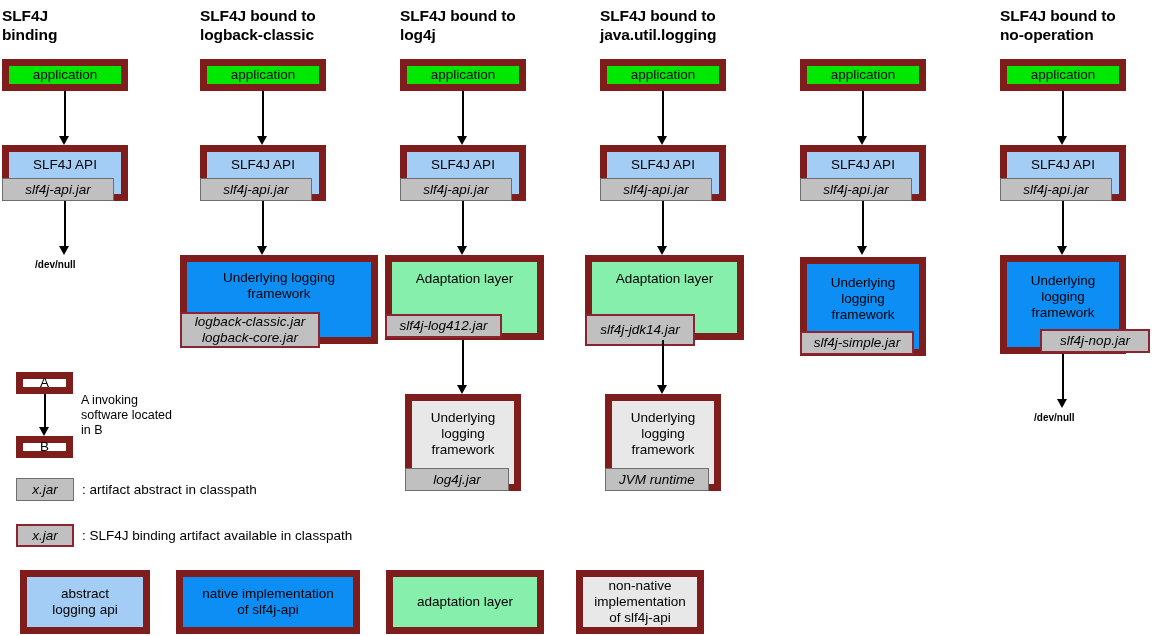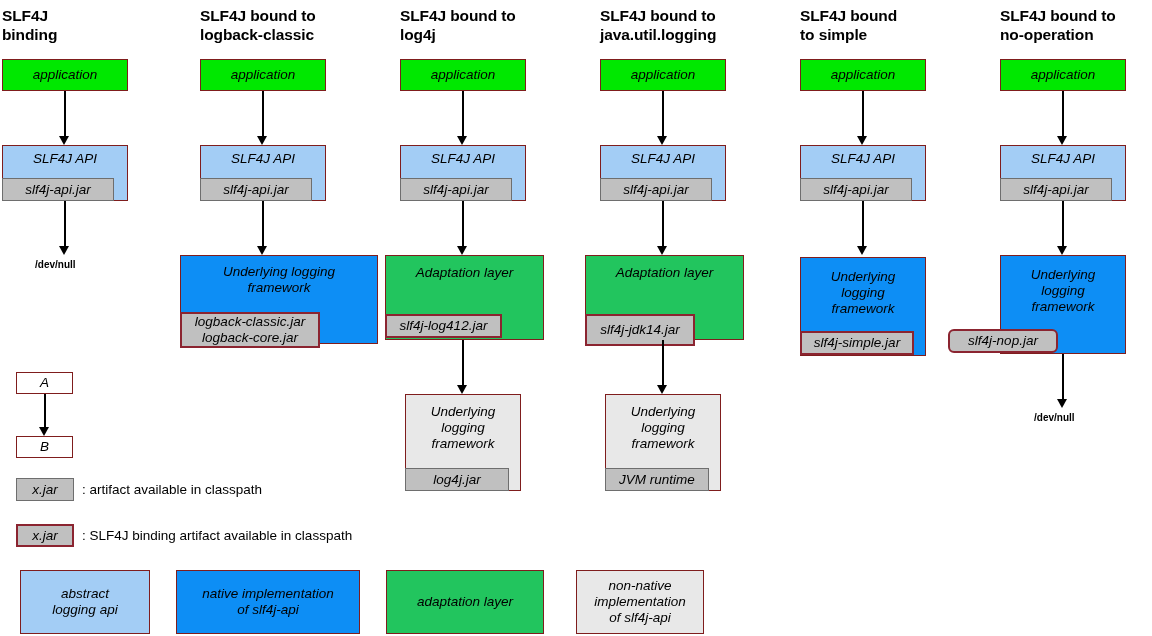--- a/index.html
+++ b/index.html
@@ -11,30 +11,30 @@
   .canvas{position:absolute;left:0;top:0;width:1152px;height:636px;}
 
   
   .col-title{
     position:absolute;font-weight:bold;font-size:15.5px;line-height:19px;
     letter-spacing:-0.1px;white-space:pre-line;
   }
 
   
   .box{
-    position:absolute;box-sizing:border-box;border:1px solid #7f1d1d;
+    position:absolute;box-sizing:border-box;border:7px solid #7f1d1d;
     display:flex;align-items:center;justify-content:center;
-    text-align:center;font-size:13.5px;line-height:16px;font-style:italic;
+    text-align:center;font-size:13.5px;line-height:16px;
   }
   .box .label{pointer-events:none;white-space:pre-line;}
 
   .green{background:#00e800;}
   .lightblue{background:#a3cdf5;}
   .blue{background:#0d8ef5;}
-  .teal{background:#22c55e;}
+  .teal{background:#86efac;}
   .lgray{background:#e8e8e8;}
   .white{background:#ffffff;}
 
   
   .box.stack{display:block;}
   .box.stack .label{
     display:block;width:100%;text-align:center;
   }
 
   
@@ -72,22 +72,20 @@
 <div class="canvas">
 
   <div class="col-title" style="left:2px;top:6px;">SLF4J
 binding</div>
   <div class="col-title" style="left:200px;top:6px;">SLF4J bound to
 logback-classic</div>
   <div class="col-title" style="left:400px;top:6px;">SLF4J bound to
 log4j</div>
   <div class="col-title" style="left:600px;top:6px;">SLF4J bound to
 java.util.logging</div>
-  <div class="col-title" style="left:800px;top:6px;">SLF4J bound
-to simple</div>
   <div class="col-title" style="left:1000px;top:6px;">SLF4J bound to
 no-operation</div>
 
   <div class="box green" style="left:2px;top:59px;width:126px;height:32px;">
     <span class="label">application</span>
   </div>
   <div class="arrow" style="left:59px;top:91px;height:54px;">
     <div class="shaft" style="height:45px;"></div>
     <div class="head" style="top:45px;"></div>
   </div>
@@ -218,40 +216,43 @@
   <div class="jar" style="left:1000px;top:178px;width:112px;height:23px;">slf4j-api.jar</div>
   <div class="arrow" style="left:1057px;top:201px;height:54px;">
     <div class="shaft" style="height:45px;"></div>
     <div class="head" style="top:45px;"></div>
   </div>
   <div class="box stack blue" style="left:1000px;top:255px;width:126px;height:99px;">
     <span class="label" style="padding-top:11px;">Underlying
 logging
 framework</span>
   </div>
-  <div class="jar binding" style="left:948px;top:329px;width:110px;height:24px;border-radius:6px;">slf4j-nop.jar</div>
+  <div class="jar binding" style="left:1040px;top:329px;width:110px;height:24px;">slf4j-nop.jar</div>
   <div class="arrow" style="left:1057px;top:354px;height:54px;">
     <div class="shaft" style="height:45px;"></div>
     <div class="head" style="top:45px;"></div>
   </div>
   <div class="devnull" style="left:1018px;top:412px;">/dev/null</div>
 
   <div class="box white" style="left:16px;top:372px;width:57px;height:22px;">
     <span class="label">A</span>
   </div>
   <div class="arrow" style="left:39px;top:394px;height:42px;">
     <div class="shaft" style="height:33px;"></div>
     <div class="head" style="top:33px;"></div>
   </div>
   <div class="box white" style="left:16px;top:436px;width:57px;height:22px;">
     <span class="label">B</span>
   </div>
+  <div class="legend-text" style="left:81px;top:393px;">A invoking
+software located
+in B</div>
 
   <div class="jar" style="left:16px;top:478px;width:58px;height:23px;">x.jar</div>
-  <div class="legend-text big" style="left:82px;top:482px;">: artifact available in classpath</div>
+  <div class="legend-text big" style="left:82px;top:482px;">: artifact abstract in classpath</div>
 
   <div class="jar binding" style="left:16px;top:524px;width:58px;height:23px;">x.jar</div>
   <div class="legend-text big" style="left:82px;top:528px;">: SLF4J binding artifact available in classpath</div>
 
   <div class="box lightblue" style="left:20px;top:570px;width:130px;height:64px;">
     <span class="label">abstract
 logging api</span>
   </div>
   <div class="box blue" style="left:176px;top:570px;width:184px;height:64px;">
     <span class="label">native implementation

